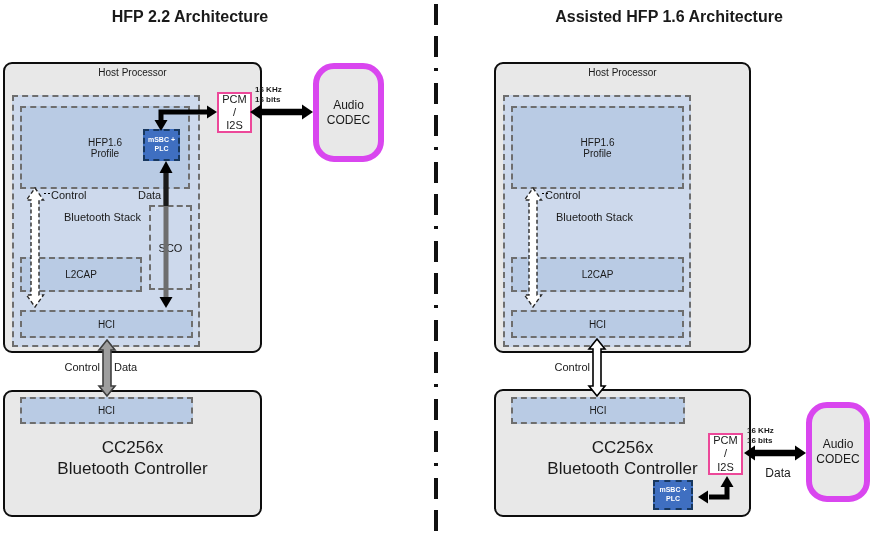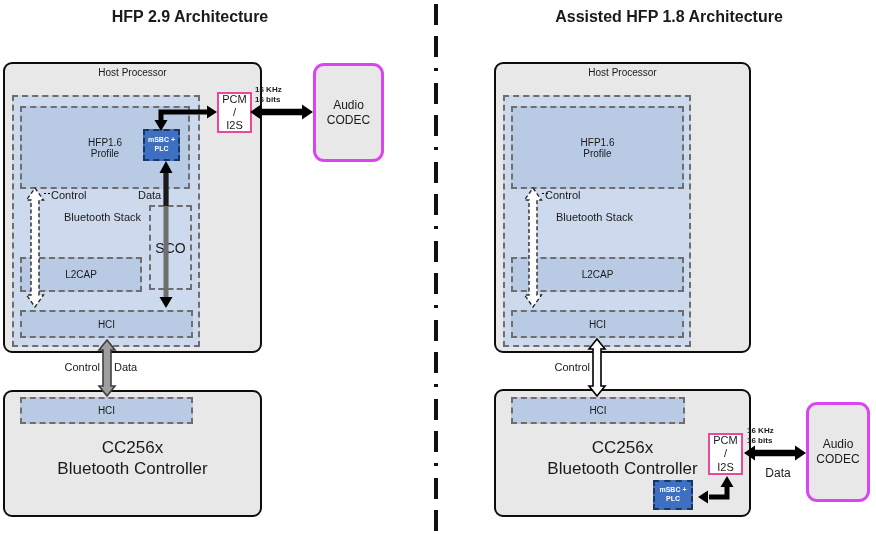--- a/index.html
+++ b/index.html
@@ -5,21 +5,21 @@
   html,body{margin:0;padding:0;background:#fff;}
   .canvas{
     position:relative;width:876px;height:534px;background:#ffffff;
     font-family:"Liberation Sans","DejaVu Sans",sans-serif;color:#1a1a1a;
     overflow:hidden;
   }
   .abs{position:absolute;box-sizing:border-box;}
   .pre{white-space:pre-line;}
   .ctr{display:flex;align-items:center;justify-content:center;text-align:center;}
   .panel{background:#e8e8e8;border:2px solid #0d0d0d;border-radius:9px;}
-  .codec{background:#e8e8e8;border:3px solid #d946ef;border-radius:11px;font-size:12px;line-height:1.25;}
+  .codec{background:#e8e8e8;border:6px solid #d946ef;border-radius:21px;font-size:12px;line-height:1.25;}
   .stackbox{background:#cdd9ec;border:2px dashed #6e6e6e;}
   .blk{background:#b9cbe4;border:2px dashed #6e6e6e;font-size:10px;}
   .msbc{background:#3f6fc1;border:2px dashed #17375e;color:#ffffff;
         font-size:7px;font-weight:bold;line-height:1.25;}
   .pcm{background:#ffffff;border:2px solid #ec4899;font-size:11px;line-height:1.2;}
   .title{font-size:16px;font-weight:bold;text-align:center;}
   .boxtitle{font-size:10px;text-align:center;}
   .lbl{font-size:11px;}
   .rate{font-size:8px;font-weight:bold;text-align:left;line-height:1.25;}
   .name2{font-size:17px;line-height:1.25;text-align:center;}
@@ -32,34 +32,34 @@
       #111 64px,#111 67px,
       transparent 67px,transparent 79px);
   }
   svg.arrows{position:absolute;left:0;top:0;pointer-events:none;}
 </style>
 </head>
 <body>
 
 <div class="canvas">
 
-  <div class="abs title" style="left:60px;top:8px;width:260px;">HFP 2.9 Architecture</div>
+  <div class="abs title" style="left:60px;top:8px;width:260px;">HFP 2.2 Architecture</div>
 
   <div class="abs panel" style="left:3px;top:62px;width:259px;height:291px;"></div>
   <div class="abs boxtitle" style="left:13px;top:67px;width:239px;">Host Processor</div>
 
   <div class="abs stackbox" style="left:12px;top:95px;width:188px;height:252px;"></div>
   <div class="abs blk ctr pre" style="left:20px;top:106px;width:170px;height:83px;">HFP1.6
 Profile</div>
 
   <div class="abs lbl" style="left:51px;top:189px;">Control</div>
   <div class="abs lbl" style="left:138px;top:189px;">Data</div>
   <div class="abs lbl" style="left:64px;top:211px;">Bluetooth Stack</div>
 
-  <div class="abs stackbox ctr" style="left:149px;top:205px;width:43px;height:85px;font-size:14px;">SCO</div>
+  <div class="abs stackbox ctr" style="left:149px;top:205px;width:43px;height:85px;font-size:11px;">SCO</div>
   <div class="abs blk ctr" style="left:20px;top:257px;width:122px;height:35px;">L2CAP</div>
   <div class="abs blk ctr" style="left:20px;top:310px;width:173px;height:28px;">HCI</div>
 
   <div class="abs msbc ctr pre" style="left:143px;top:129px;width:37px;height:32px;">mSBC +
 PLC</div>
 
   <div class="abs pcm ctr pre" style="left:217px;top:92px;width:35px;height:41px;">PCM
 /
 I2S</div>
 
@@ -72,21 +72,21 @@
   <div class="abs lbl" style="left:55px;top:361px;width:45px;text-align:right;">Control</div>
   <div class="abs lbl" style="left:114px;top:361px;">Data</div>
 
   <div class="abs panel" style="left:3px;top:390px;width:259px;height:127px;"></div>
   <div class="abs blk ctr" style="left:20px;top:397px;width:173px;height:27px;">HCI</div>
   <div class="abs name2 pre" style="left:13px;top:437px;width:239px;">CC256x
 Bluetooth Controller</div>
 
   <div class="abs divider" style="left:434px;top:4px;width:4px;height:527px;"></div>
 
-  <div class="abs title" style="left:539px;top:8px;width:260px;">Assisted HFP 1.8 Architecture</div>
+  <div class="abs title" style="left:539px;top:8px;width:260px;">Assisted HFP 1.6 Architecture</div>
 
   <div class="abs panel" style="left:494px;top:62px;width:257px;height:291px;"></div>
   <div class="abs boxtitle" style="left:504px;top:67px;width:237px;">Host Processor</div>
 
   <div class="abs stackbox" style="left:503px;top:95px;width:188px;height:252px;"></div>
   <div class="abs blk ctr pre" style="left:511px;top:106px;width:173px;height:83px;">HFP1.6
 Profile</div>
 
   <div class="abs lbl" style="left:545px;top:189px;">Control</div>
   <div class="abs lbl" style="left:556px;top:211px;">Bluetooth Stack</div>

